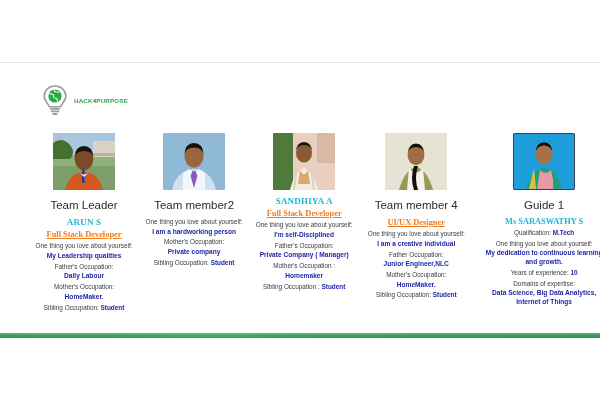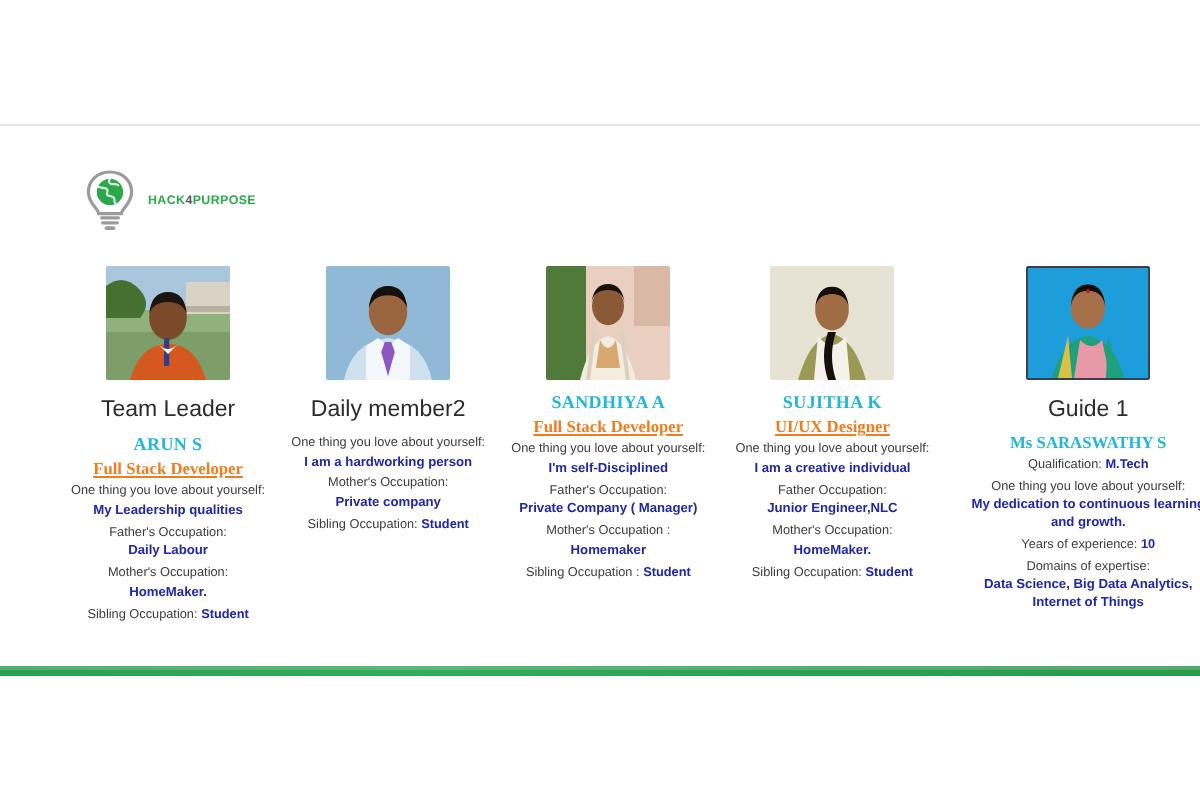--- a/index.html
+++ b/index.html
@@ -119,21 +119,21 @@
         <div class="photo">
           <svg width="62" height="57" viewBox="0 0 62 57">
             <rect width="62" height="57" fill="#8fb9d6"></rect>
             <ellipse cx="31" cy="23" rx="9.6" ry="11.6" fill="#9a6640"></ellipse>
             <path d="M21.4 21 q1-11 9.6-11 q8.6 0 9.6 11 q-2.4-6.4-9.6-6.4 q-7.2 0-9.6 6.4z" fill="#16100c"></path>
             <path d="M9 57 q4-19 22-21 q18 2 22 21z" fill="#cfe0ef"></path>
             <path d="M26 36 l5 4 l5-4 l6 4 v17 H20 V40z" fill="#f3f7fb"></path>
             <path d="M29.4 38 h3.2 l1.8 5 l-3.4 12 l-3.4-12z" fill="#8b57c0"></path>
           </svg>
         </div>
-        <div class="role-head">Daily member2</div>
+        <div class="role-head">Team member2</div>
         <div class="lines">
           <div class="q">One thing you love about yourself:</div>
           <div class="a">I am a hardworking person</div>
           <div class="kv">Mother's Occupation:</div>
           <div class="a">Private company</div>
           <div class="kv"><span>Sibling Occupation:</span> <b>Student</b></div>
         </div>
       </div>
 
       <div class="col c3">
@@ -166,22 +166,22 @@
         <div class="photo">
           <svg width="62" height="57" viewBox="0 0 62 57">
             <rect width="62" height="57" fill="#e6e2d4"></rect>
             <ellipse cx="31" cy="22" rx="8.4" ry="10.2" fill="#a06c44"></ellipse>
             <path d="M22.6 21 q1-10.6 8.4-10.6 q7.4 0 8.4 10.6 q-1.2-7-8.4-7 q-7.2 0-8.4 7z" fill="#140e09"></path>
             <path d="M14 57 q6-21 17-23 q11 2 17 23z" fill="#9a9a54"></path>
             <path d="M24 35 q7 9 14 0 l2 22 h-18z" fill="#f4f2ea"></path>
             <path d="M29 33 q-4 12 0 24 h4 q-4-12 0-24z" fill="#16100c"></path>
           </svg>
         </div>
-        <div class="lines">
-          <div class="nm">SUJITHA K</div>
+        <div class="role-head">Team member 4</div>
+        <div class="lines">
           <div class="rl">UI/UX Designer</div>
           <div class="q">One thing you love about yourself:</div>
           <div class="a">I am a creative individual</div>
           <div class="kv">Father Occupation:</div>
           <div class="a">Junior Engineer,NLC</div>
           <div class="kv">Mother's Occupation:</div>
           <div class="a">HomeMaker.</div>
           <div class="kv"><span>Sibling Occupation:</span> <b>Student</b></div>
         </div>
       </div>

